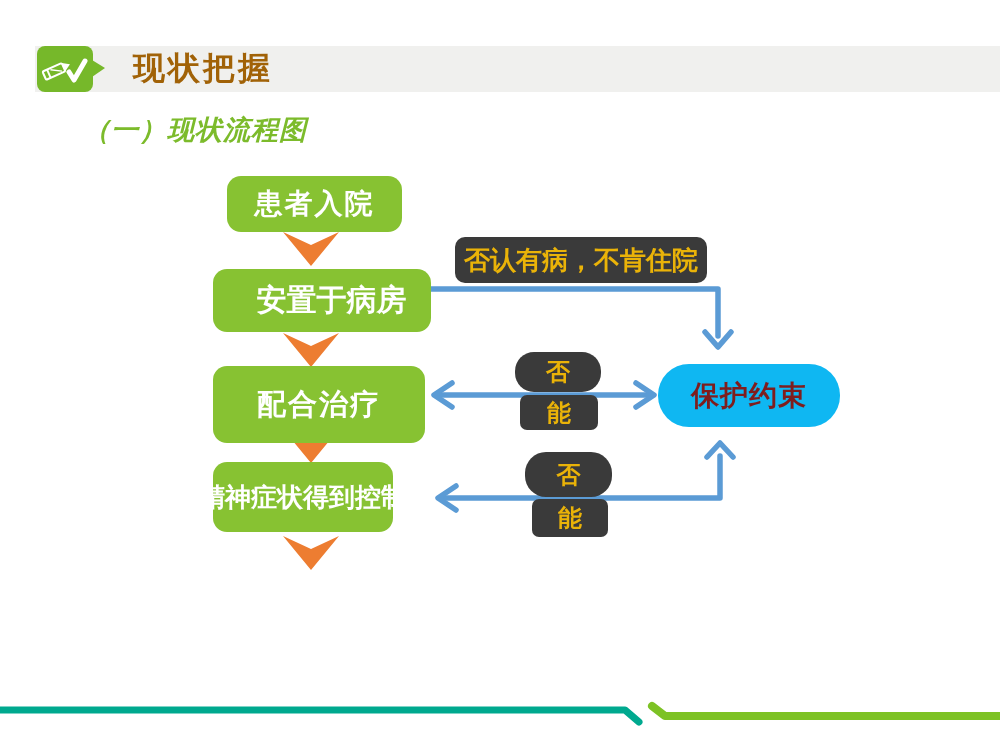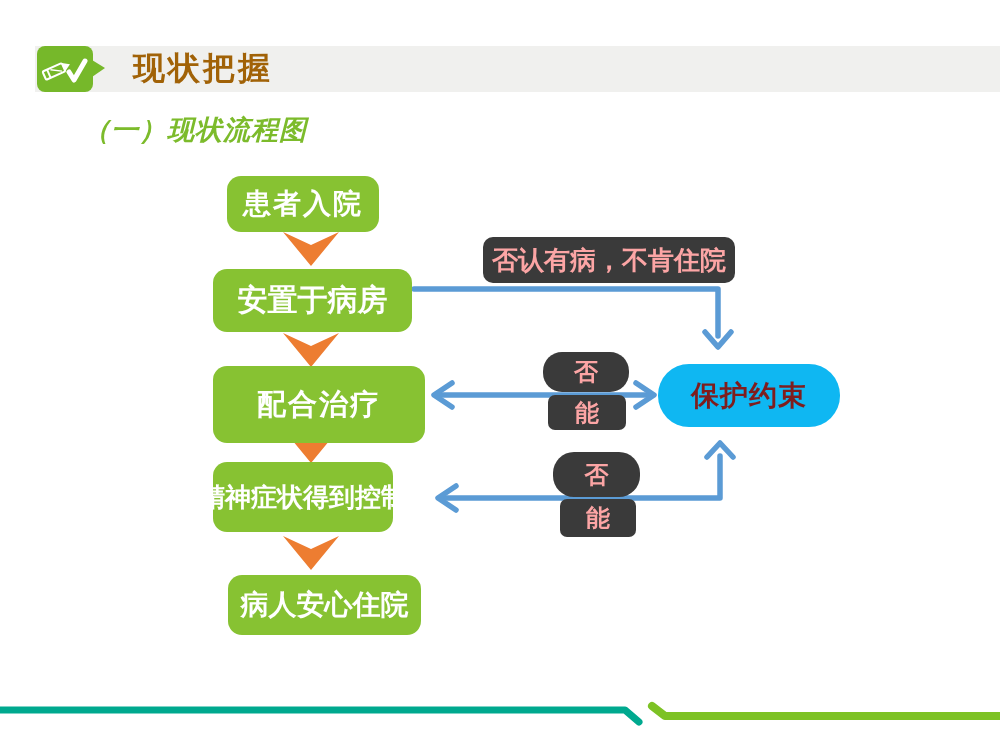--- a/index.html
+++ b/index.html
@@ -30,30 +30,30 @@
     position:absolute;left:83px;top:112px;
     font-size:27px;font-weight:bold;color:#7cbb2b;letter-spacing:1px;white-space:nowrap;font-style:italic;
   }
   
   .flow-box{
     position:absolute;background:#87c232;border-radius:14px;color:#ffffff;
     font-weight:bold;display:flex;align-items:center;justify-content:center;
     white-space:nowrap;z-index:4;
   }
   .dark-box{
-    position:absolute;background:#3a3a3a;color:#fca5a5;font-weight:bold;
-    display:flex;align-items:center;justify-content:center;white-space:nowrap;z-index:5;margin-left:28px;
+    position:absolute;background:#3a3a3a;color:#eab308;font-weight:bold;
+    display:flex;align-items:center;justify-content:center;white-space:nowrap;z-index:5;
   }
   .restraint-box{
     position:absolute;left:658px;top:364px;width:182px;height:63px;border-radius:31px;
     background:#0fb7f2;color:#7f1d1d;font-weight:bold;font-size:28px;
     display:flex;align-items:center;justify-content:center;letter-spacing:1px;z-index:4;
   }
-  #box1{left:227px;top:176px;width:152px;height:56px;font-size:28px;letter-spacing:2px;}
-  #box2{left:213px;top:269px;width:199px;height:63px;font-size:30px;}
+  #box1{left:227px;top:176px;width:175px;height:56px;font-size:28px;letter-spacing:2px;}
+  #box2{left:213px;top:269px;width:199px;height:63px;font-size:30px;padding-left:19px;}
   #box3{left:213px;top:366px;width:212px;height:77px;font-size:29px;letter-spacing:2px;}
   #box4{left:213px;top:462px;width:180px;height:70px;font-size:26px;}
   #box5{left:228px;top:575px;width:193px;height:60px;font-size:28px;}
   #callout{left:455px;top:237px;width:252px;height:46px;border-radius:10px;font-size:26px;}
   #r3no{left:515px;top:352px;width:86px;height:40px;border-radius:19px;font-size:24px;}
   #r3can{left:520px;top:395px;width:78px;height:35px;border-radius:7px;font-size:24px;}
   #r4no{left:525px;top:452px;width:87px;height:45px;border-radius:21px;font-size:24px;}
   #r4can{left:532px;top:499px;width:76px;height:38px;border-radius:7px;font-size:24px;}
   .layer-svg{position:absolute;left:0;top:0;z-index:2;}
 </style>
@@ -103,21 +103,20 @@
     <g fill="none" stroke-linecap="round" stroke-linejoin="round">
       <path d="M-5,710 L625,710 L639,722" stroke="#00a98f" stroke-width="7"></path>
       <path d="M652,706 L665,716 L1005,716" stroke="#7dc225" stroke-width="8"></path>
     </g>
   </svg>
 
   <div id="box1" class="flow-box">患者入院</div>
   <div id="box2" class="flow-box">安置于病房</div>
   <div id="box3" class="flow-box">配合治疗</div>
   <div id="box4" class="flow-box">精神症状得到控制</div>
-  <div id="box5" class="flow-box">病人安心住院</div>
 
   <div id="callout" class="dark-box">否认有病，不肯住院</div>
 
   <div class="restraint-box">保护约束</div>
 
   <div id="r3no" class="dark-box">否</div>
   <div id="r3can" class="dark-box">能</div>
   <div id="r4no" class="dark-box">否</div>
   <div id="r4can" class="dark-box">能</div>
 

